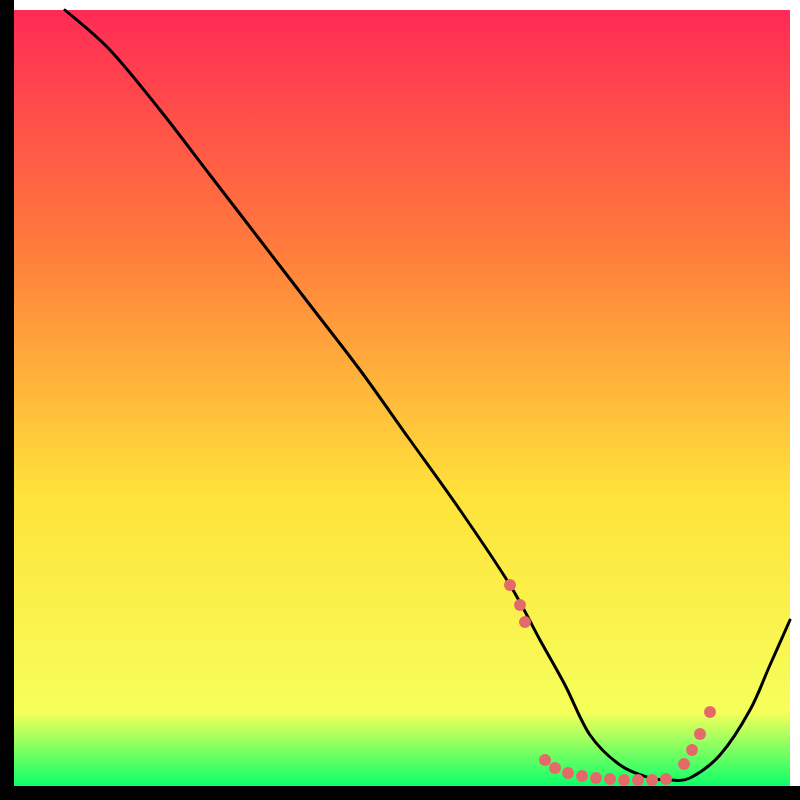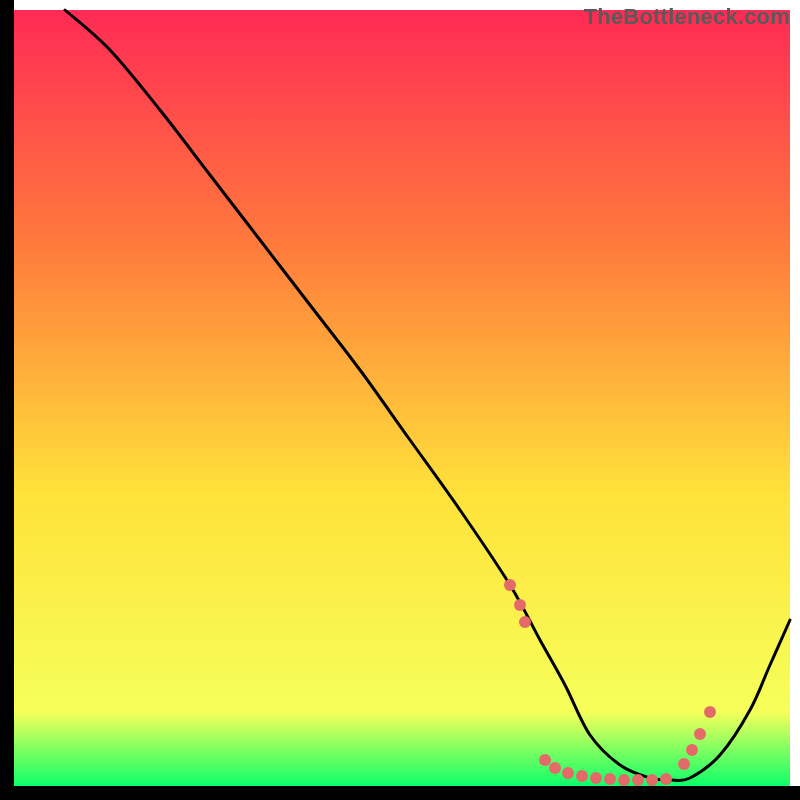--- a/index.html
+++ b/index.html
@@ -31,21 +31,20 @@
     left: 0;
     width: 800px;
     height: 800px;
   }
 </style>
 </head>
 <body>
 
 <div class="chart-container">
 
-  <div class="watermark">TheBottleneck.com</div>
 
   <svg class="plot" viewBox="0 0 800 800">
     <defs>
       <linearGradient id="bg-grad" x1="0" y1="0" x2="0" y2="1">
         <stop offset="0%" stop-color="#ff2a55"></stop>
         <stop offset="30%" stop-color="#ff7a3c"></stop>
         <stop offset="62%" stop-color="#ffe23a"></stop>
         <stop offset="90%" stop-color="#f6ff5a"></stop>
         <stop offset="100%" stop-color="#00ff6a"></stop>
       </linearGradient>

